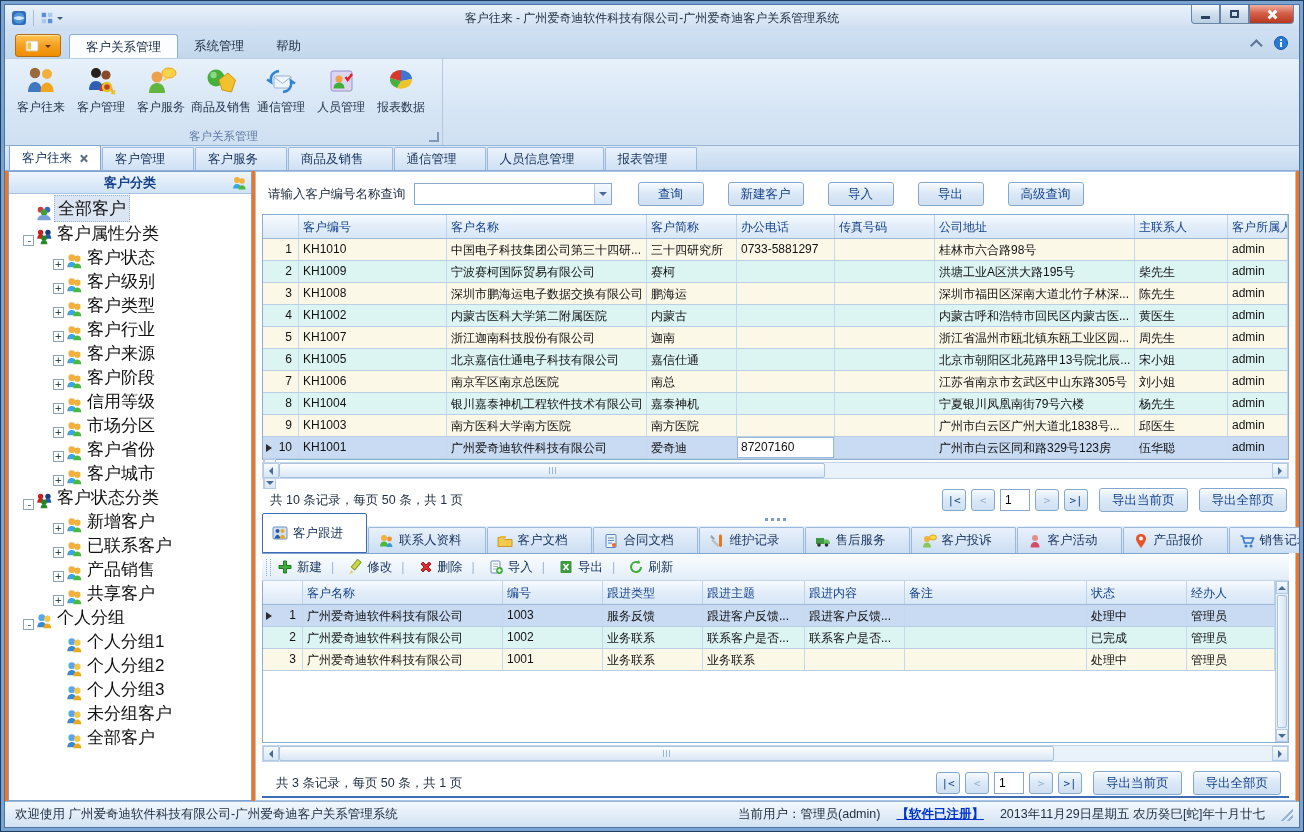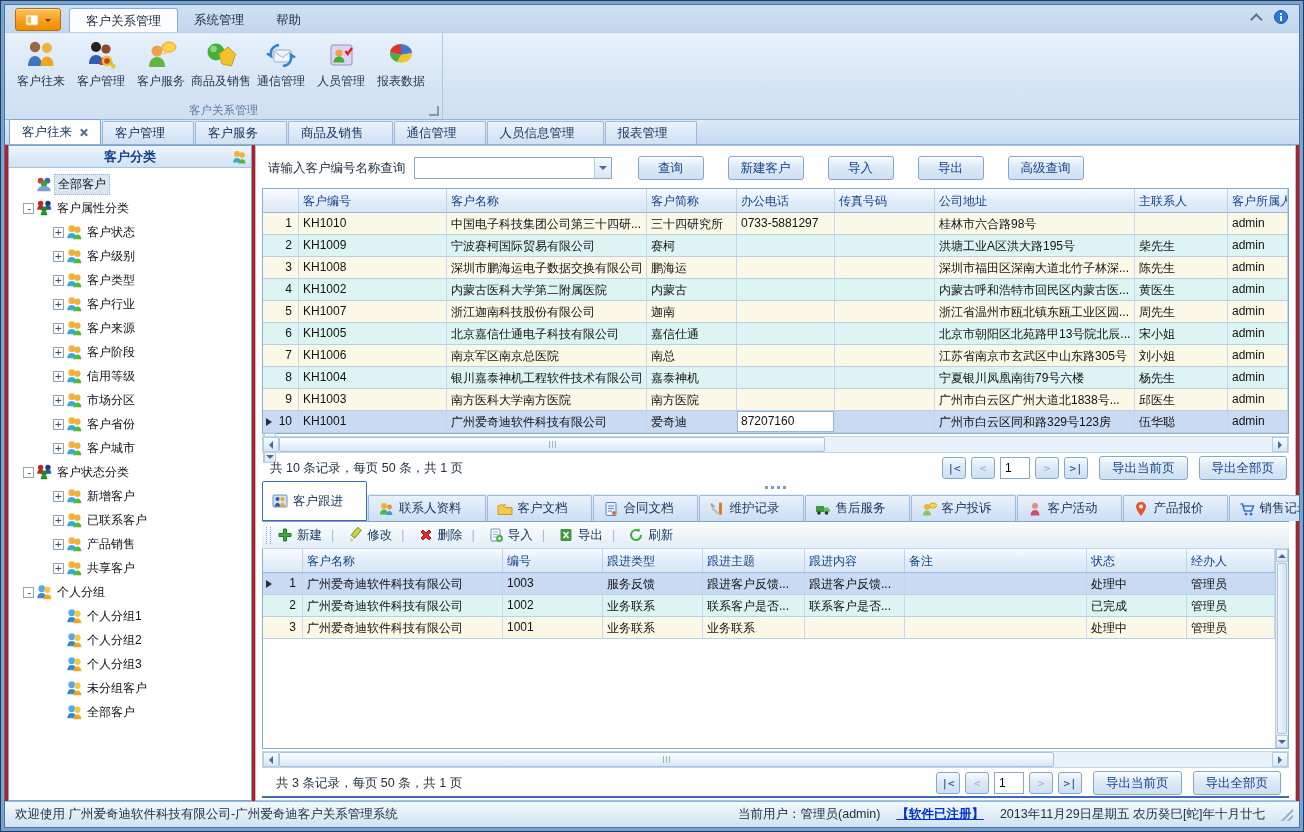--- a/index.html
+++ b/index.html
@@ -48,28 +48,28 @@
   .doctabs{height:25px;background:linear-gradient(#dcE9f7,#c6daf0);display:flex;align-items:flex-end;padding-left:4px;border-bottom:1px solid #8badd6;}
   .dtab{height:23px;line-height:22px;padding:0 12px;font-size:12.5px;color:#16325c;background:linear-gradient(#eaf2fc,#cfe1f4);border:1px solid #9cb8da;border-bottom:none;margin-right:1px;border-radius:2px 2px 0 0;display:flex;align-items:center;gap:7px;}
   .dtab[data-active="true"]{background:#fff;height:25px;line-height:24px;border-color:#7fa4cf;position:relative;z-index:1;}
   .tab-close{width:9px;height:9px;position:relative;opacity:0;}
   .dtab[data-closable="true"] .tab-close{opacity:1;}
   .tab-close::before,.tab-close::after{content:"";position:absolute;left:4px;top:0;width:2px;height:9px;background:#5c6e84;}
   .tab-close::before{transform:rotate(45deg);}
   .tab-close::after{transform:rotate(-45deg);}
 
   
-  .content{flex:1;display:flex;padding:0 3px;background:#b91c1c;min-height:0;}
+  .content{flex:1;display:flex;padding:0 3px;background:#f97316;min-height:0;}
 
   
   .sidebar{width:244px;flex:none;background:#fff;border:1px solid #7fa4cf;display:flex;flex-direction:column;}
   .sidebar-header{height:22px;background:linear-gradient(#eef5fd,#cfe2f5);border-bottom:1px solid #a9c4e2;display:flex;align-items:center;justify-content:center;position:relative;font-size:13px;font-weight:bold;color:#15428b;}
   .sidebar-header .ic16{position:absolute;right:4px;top:3px;}
   .tree{flex:1;overflow:hidden;padding-top:4px;}
-  .tnode{height:24px;display:flex;align-items:center;gap:1px;padding-left:14px;font-size:12px;color:#111;}
+  .tnode{height:24px;display:flex;align-items:flex-end;gap:1px;padding-left:14px;font-size:17px;color:#111;}
   .tnode[data-level="1"]{padding-left:44px;}
   .expander{width:11px;height:11px;border:1px solid #91a3b8;background:#fff;flex:none;position:relative;}
   .expander::before{position:absolute;left:1px;top:-2px;font-size:11px;color:#3a4a5c;font-family:"DejaVu Sans Mono",monospace;}
   .tnode[data-exp="plus"] .expander::before{content:"+";}
   .tnode[data-exp="minus"] .expander::before{content:"-";left:2px;}
   .tnode[data-exp="none"] .expander{visibility:hidden;}
   .ic18{width:18px;height:18px;flex:none;}
   .tlabel{padding:1px 3px;white-space:nowrap;}
   .tnode[data-selected="true"] .tlabel{background:#dce6f2;border:1px dotted #9ab0cc;}
 
@@ -112,21 +112,21 @@
   .hscroll{height:17px;margin:2px 6px 0 6px;display:flex;background:#e9f1fa;border:1px solid #c2d5ea;}
   .harrow{width:16px;background:linear-gradient(#f6fafe,#d8e6f5);border:1px solid #b5cbe4;display:flex;align-items:center;justify-content:center;}
   .harrow.left::before{content:"";border:4px solid transparent;border-right-color:#4a6a96;margin-left:-4px;}
   .harrow.right::before{content:"";border:4px solid transparent;border-left-color:#4a6a96;margin-right:-4px;}
   .htrack{flex:1;position:relative;}
   .hthumb{position:absolute;top:0;bottom:0;left:0;background:linear-gradient(#fdfeff,#d9e7f6);border:1px solid #a9c2de;border-radius:2px;display:flex;align-items:center;justify-content:center;gap:2px;}
   .hthumb i{width:1px;height:7px;background:#9ab4d4;}
   .w55{width:55%;}.w78{width:78%;}
 
   
-  .pager{height:26px;display:flex;align-items:center;padding:0 8px 0 14px;gap:5px;margin-top:2px;}
+  .pager{height:26px;display:flex;align-items:center;padding:0 8px 0 14px;gap:5px;margin-top:8px;}
   .psummary{font-size:12.5px;color:#1d2c3f;margin-right:auto;white-space:nowrap;}
   .pbtn{width:24px;height:22px;font-size:11px;color:#15428b;border:1px solid #86a7cc;border-radius:3px;background:linear-gradient(#f7fbfe,#dcE9f7 45%,#cfe0f2);font-family:"DejaVu Sans Mono",monospace;}
   .pbtn.dim{color:#9ab0c8;}
   .pagebox{width:30px;height:22px;border:1px solid #8aa8cc;font-size:12px;text-align:left;padding:0 4px;}
   .pager .xbtn{height:24px;margin-left:6px;}
 
   
   .splitter{height:13px;display:flex;align-items:center;justify-content:center;background:#fff;}
   .dots{display:flex;gap:3px;}
   .dots i{width:3px;height:3px;background:#7e9cc4;}
@@ -326,20 +326,42 @@
   <g id="i-refresh">
         <path d="M13 8a5 5 0 1 1-2-4" fill="none" stroke="#3fae3a" stroke-width="2"></path>
         <path d="M11 1l1.2 3.6L8.5 4z" fill="#3fae3a"></path>
       </g>
 </defs>
 </svg>
 
 <div class="window">
  <div class="frame">
 
+  <div class="titlebar">
+    <svg class="ic16" viewBox="0 0 16 16">
+          <use href="#i-app"></use>
+        </svg>
+    <span class="qat-sep"></span>
+    <svg class="ic14" viewBox="0 0 16 16">
+          <use href="#i-qat"></use>
+        </svg>
+    <span class="caret-down"></span>
+    <div class="title-text">客户往来 - 广州爱奇迪软件科技有限公司-广州爱奇迪客户关系管理系统</div>
+    <div class="winbtns">
+      <div class="wbtn min">
+            <span class="glyph-min"></span>
+          </div>
+      <div class="wbtn">
+            <span class="glyph-max"></span>
+          </div>
+      <div class="wbtn close">
+            <span class="glyph-close"></span>
+          </div>
+    </div>
+  </div>
 
   <div class="ribbontabs">
     <div class="appbtn">
       <svg class="ic14" viewBox="0 0 14 14">
             <use href="#i-appmenu"></use>
           </svg>
       <span class="caret-down" style="border-top-color:#5a3a10"></span>
     </div>
     <div class="rtabs">
 

